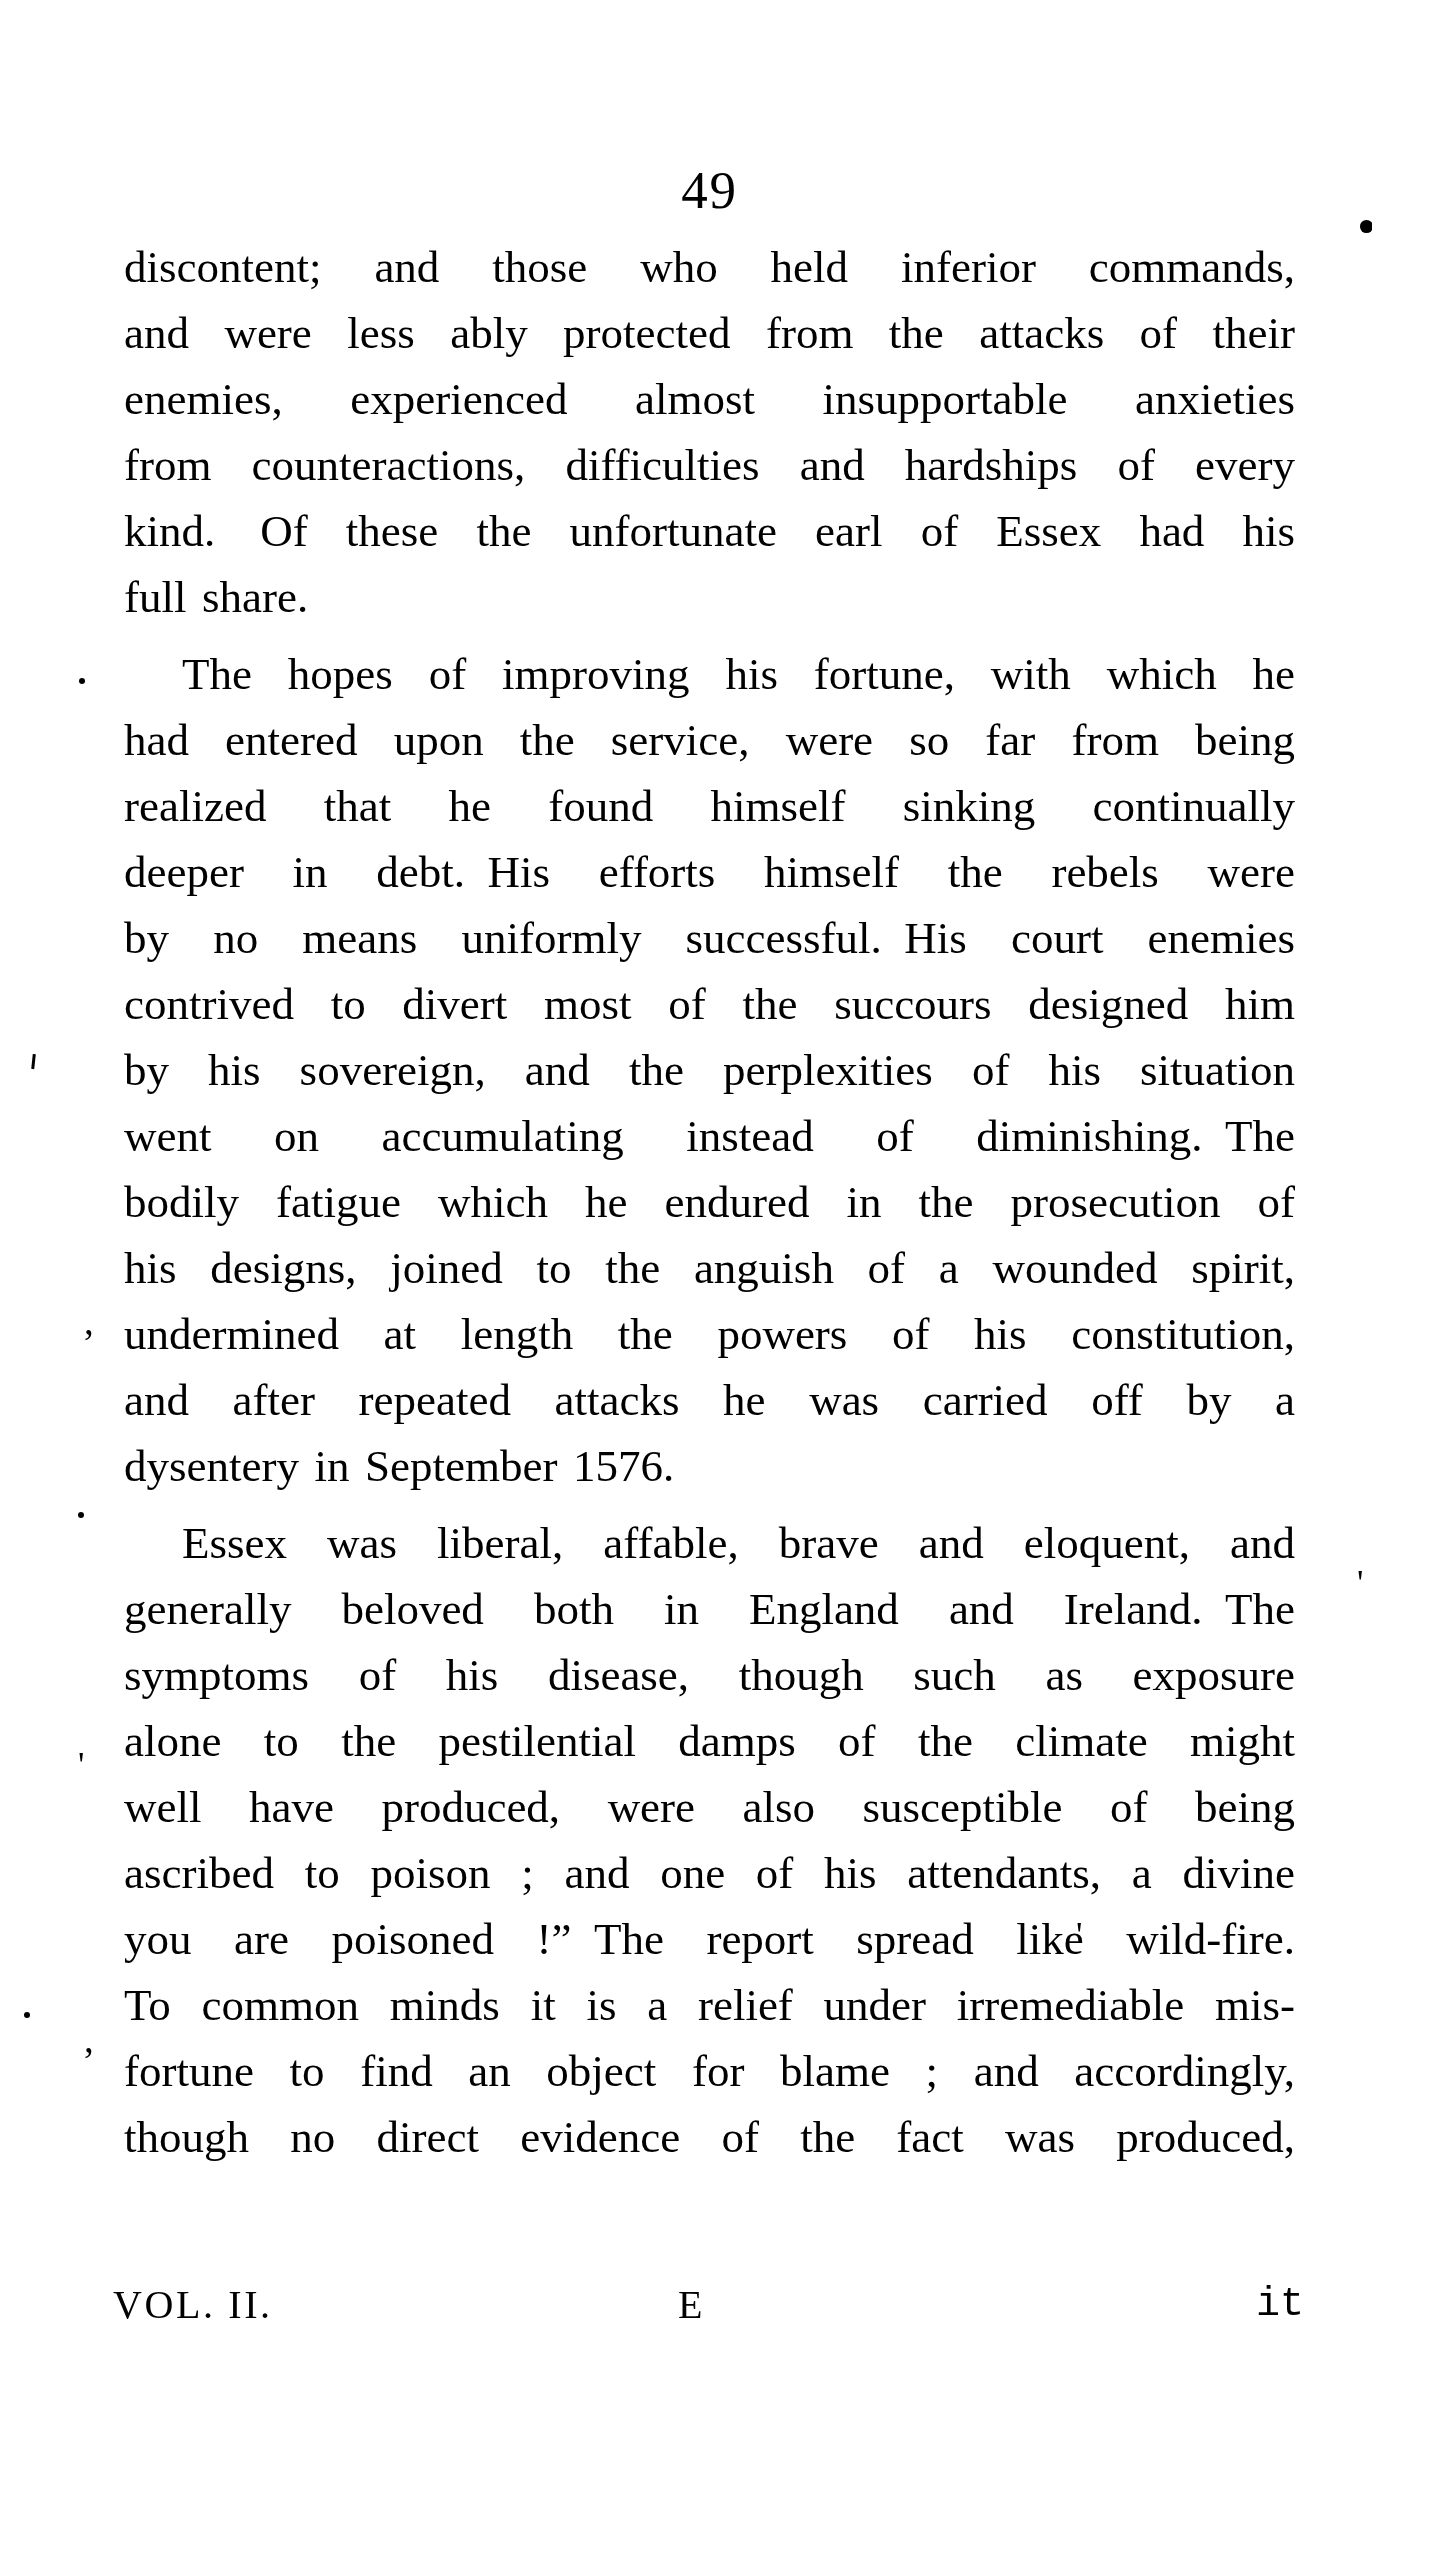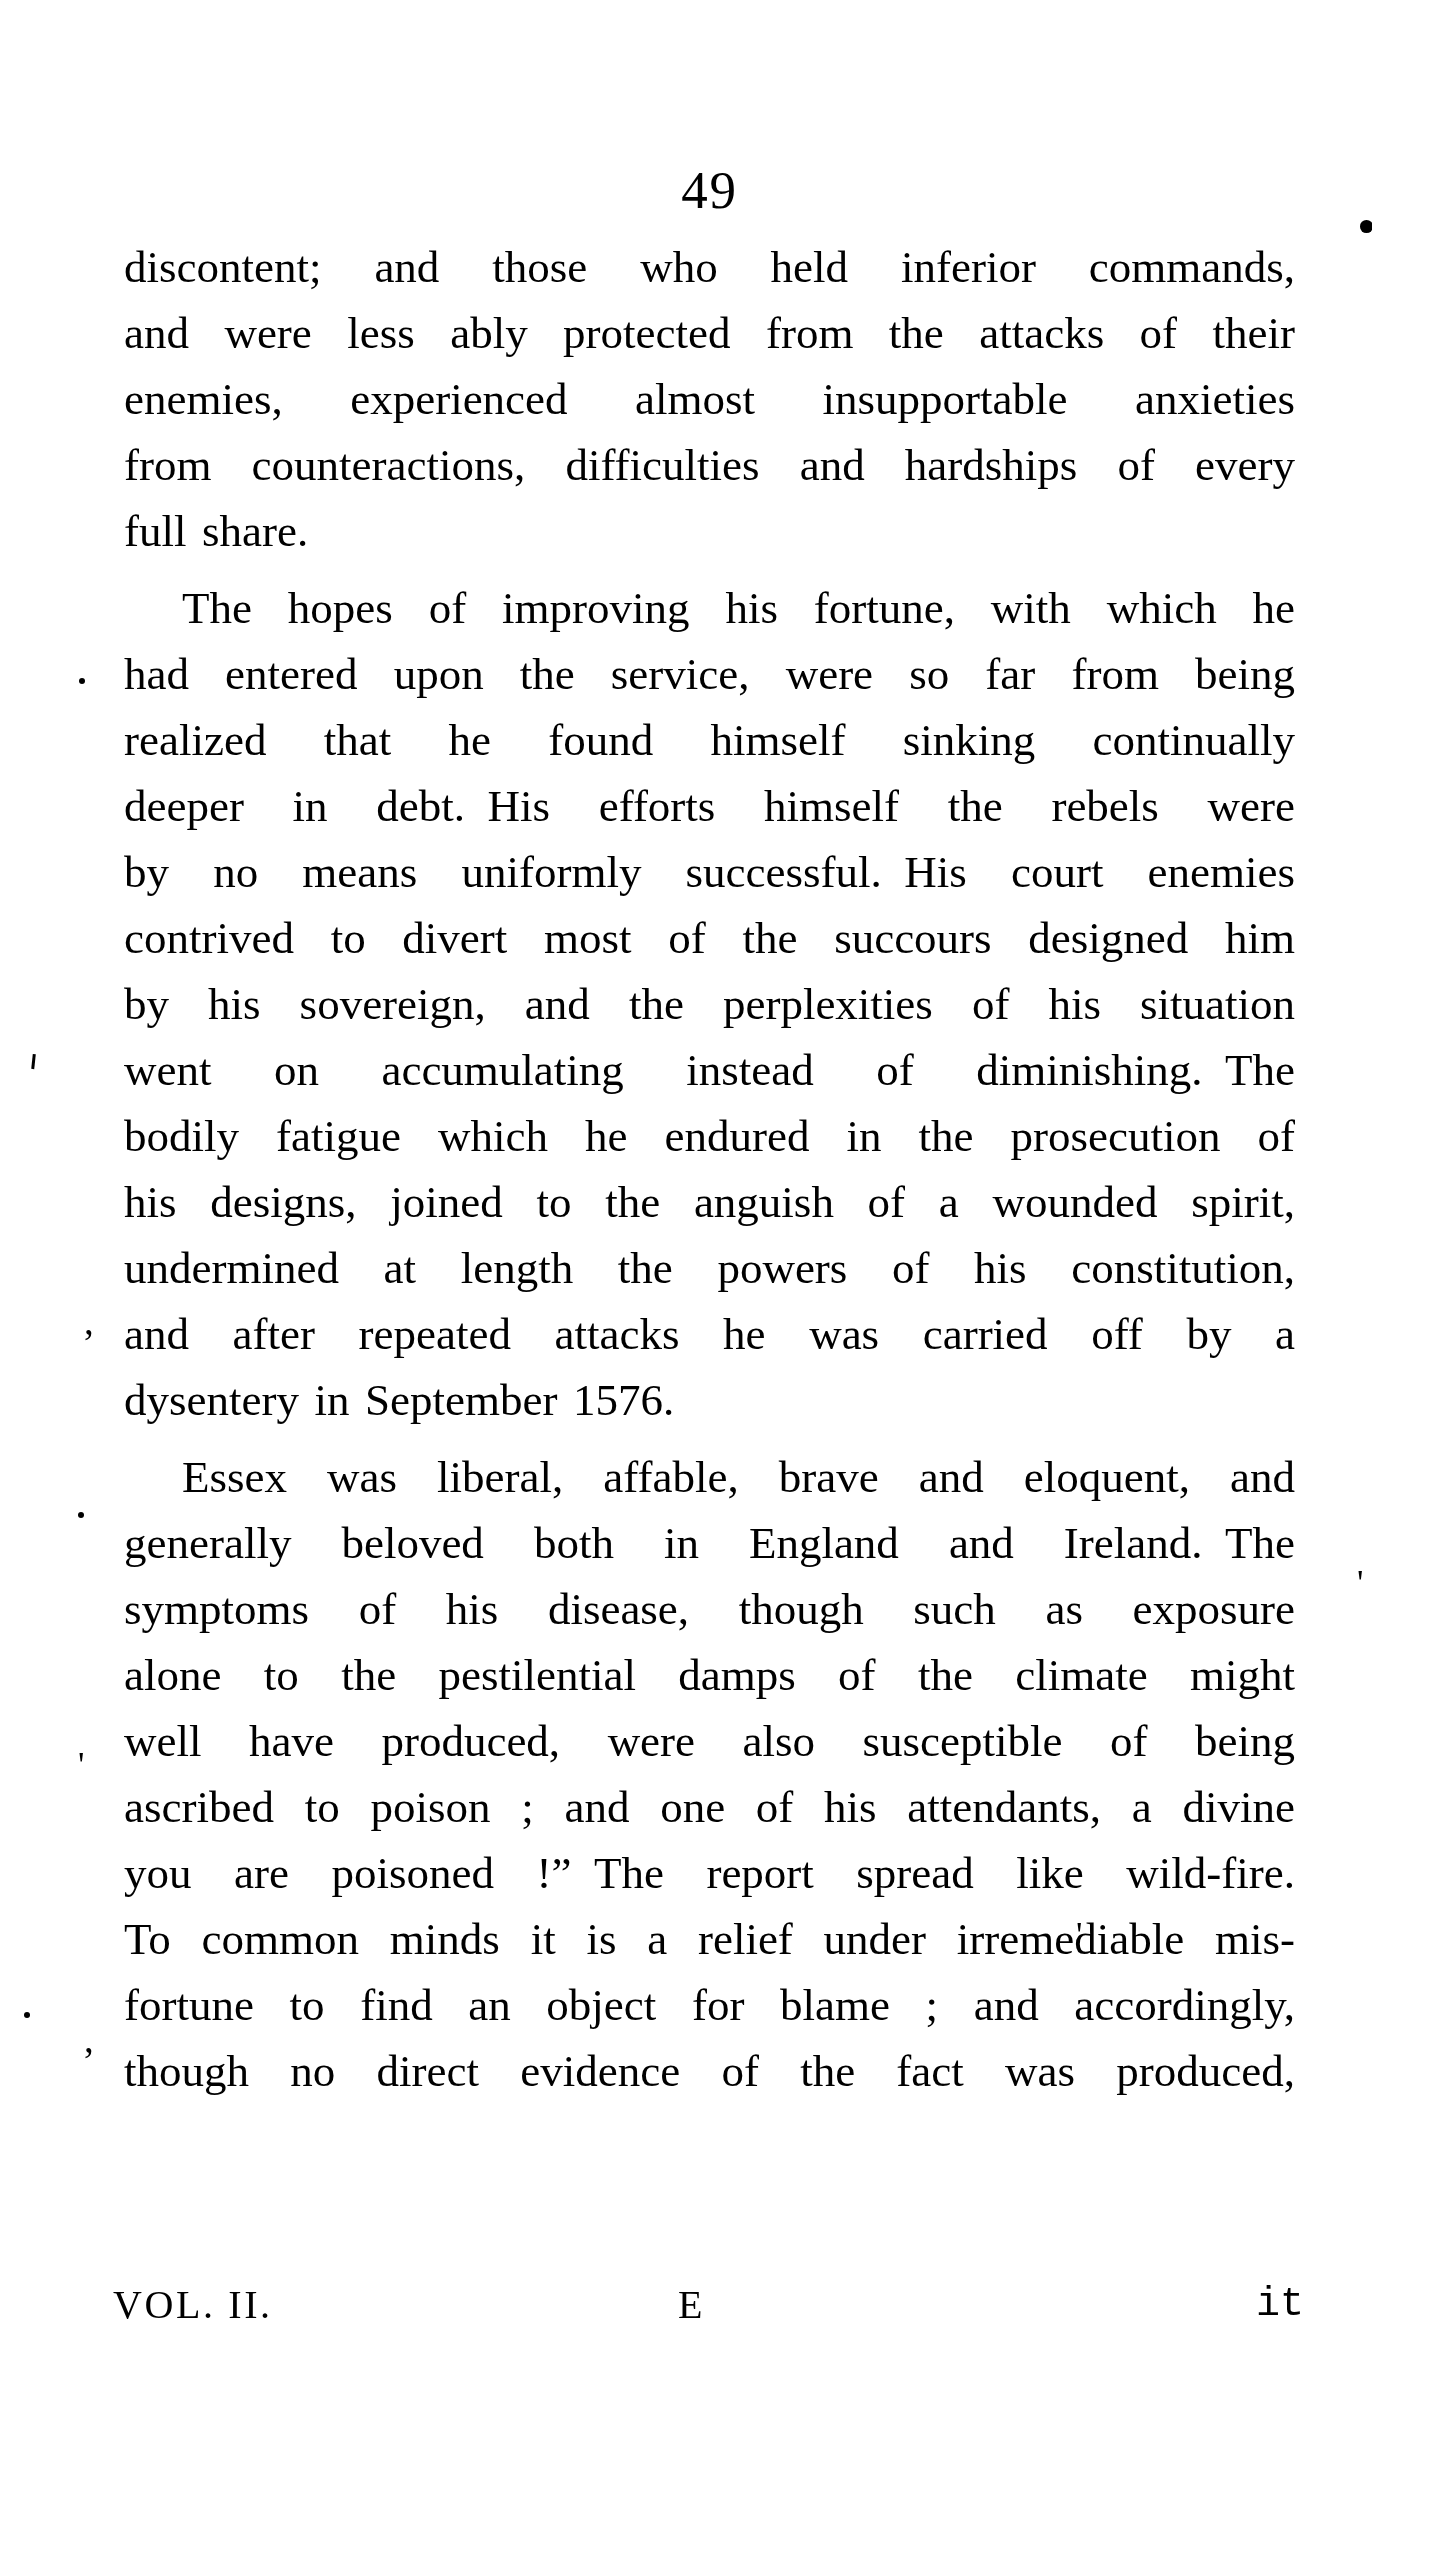--- a/index.html
+++ b/index.html
@@ -74,20 +74,21 @@
 <div class="page">
 
   <div class="page-number">49</div>
 
   <div class="text-block">
       <div class="para">
         <div class="line just">discontent; and those who held inferior commands,</div>
         <div class="line just">and were less ably protected from the attacks of their</div>
         <div class="line just">enemies, experienced almost insupportable anxieties</div>
         <div class="line just">from counteractions, difficulties and hardships of every</div>
+        <div class="line just">kind. Of these the unfortunate earl of Essex had his</div>
         <div class="line short">full share.</div>
       </div>
       <div class="para">
         <div class="line just indent-first">The hopes of improving his fortune, with which he</div>
         <div class="line just">had entered upon the service, were so far from being</div>
         <div class="line just">realized that he found himself sinking continually</div>
         <div class="line just">deeper in debt. His efforts himself the rebels were</div>
         <div class="line just">by no means uniformly successful. His court enemies</div>
         <div class="line just">contrived to divert most of the succours designed him</div>
         <div class="line just">by his sovereign, and the perplexities of his situation</div>

